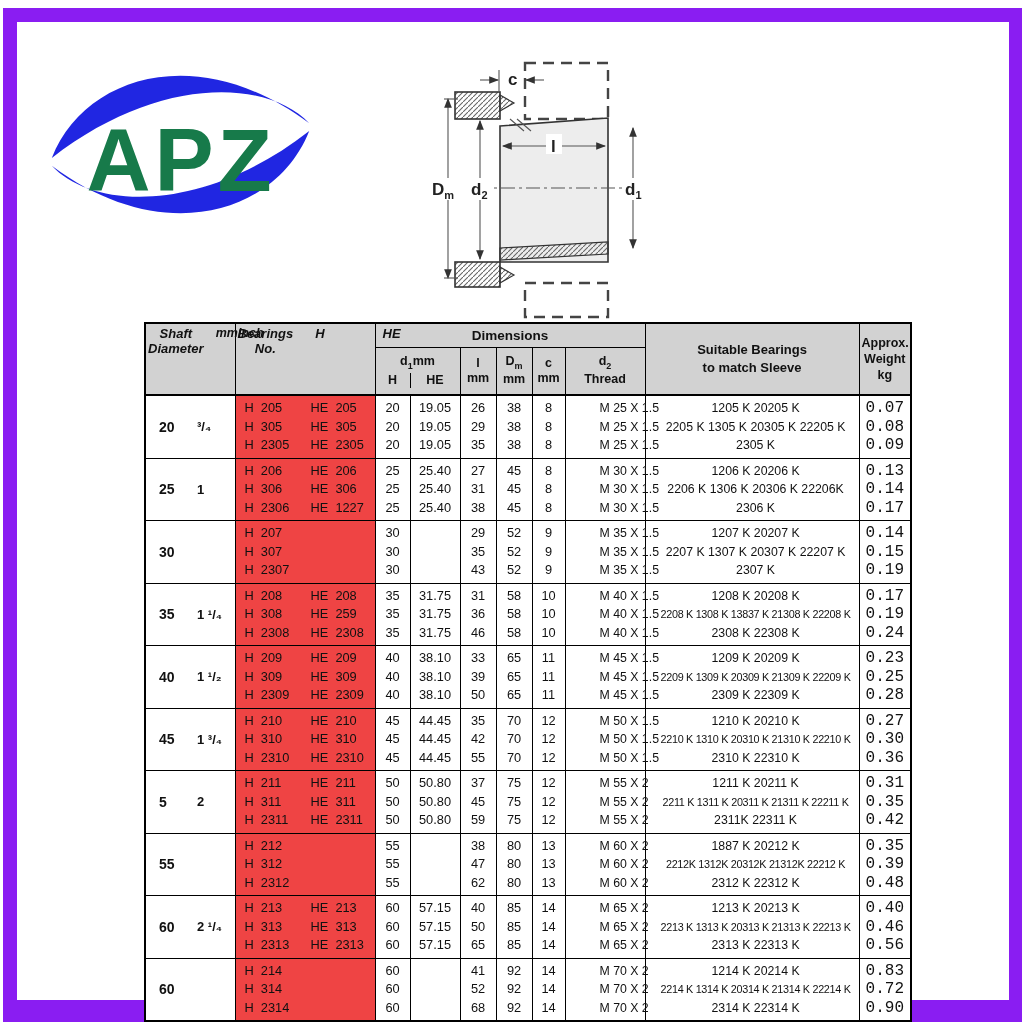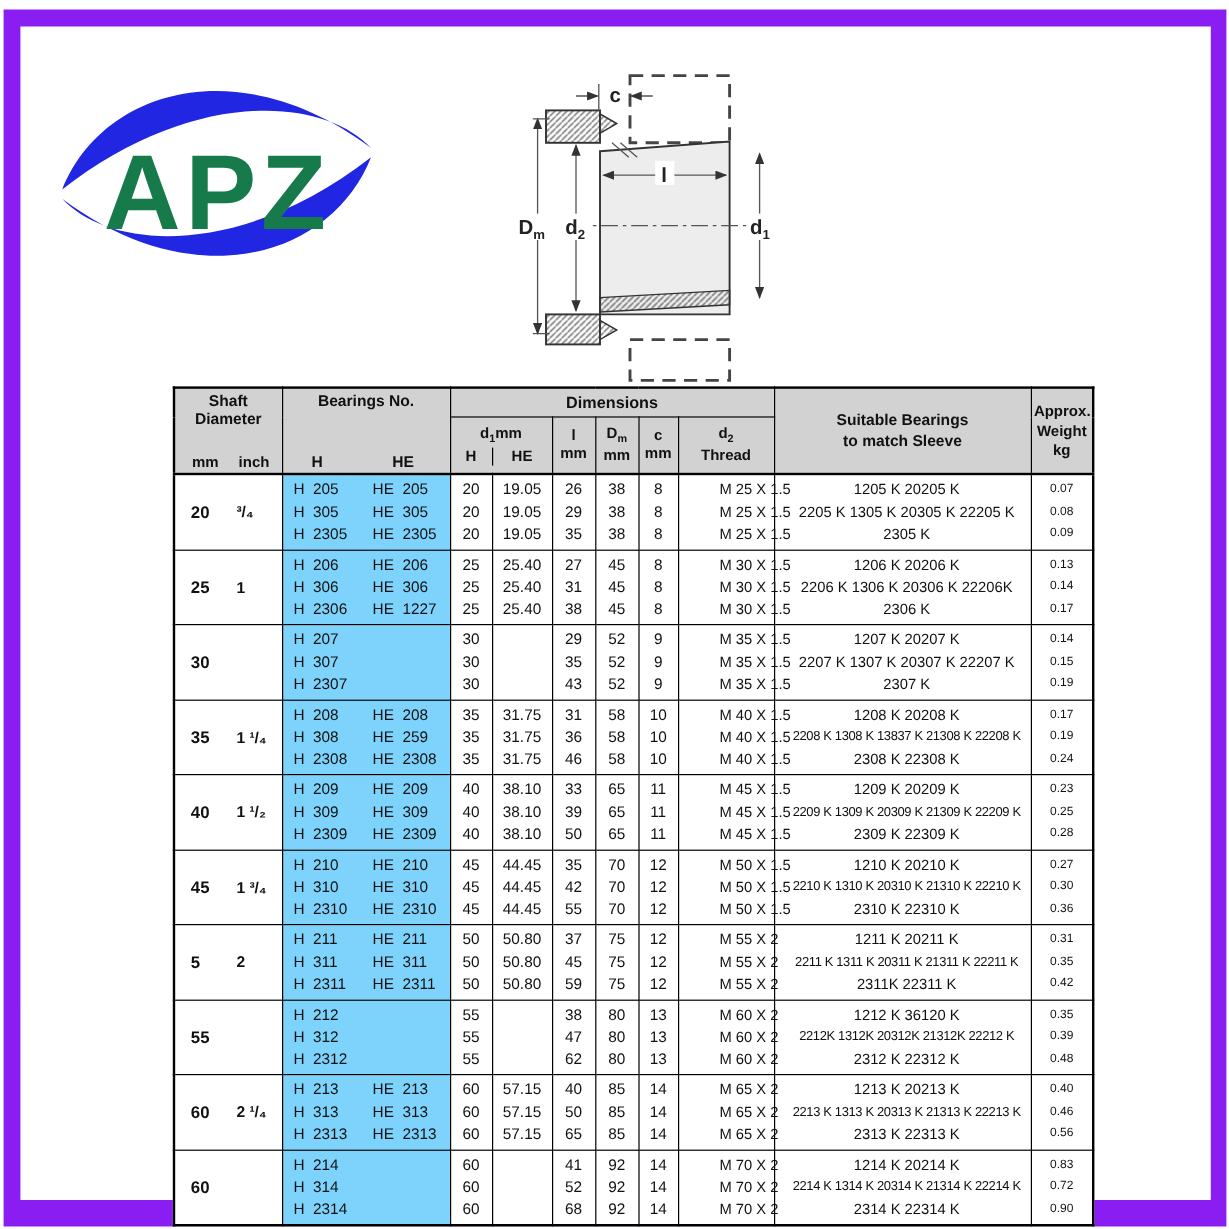--- a/index.html
+++ b/index.html
@@ -21,49 +21,49 @@
   .diagram text{font-family:"Liberation Sans","DejaVu Sans",sans-serif;font-weight:bold;font-size:17px;fill:#222;}
   .diagram .sub{font-size:11px;}
   .diagram .lblbg{fill:#fff;}
   
   .spec-table{position:absolute;left:144px;top:322px;border-collapse:collapse;table-layout:fixed;
         width:766px;background:#fff;font-size:13px;}
   .spec-table,.spec-table th,.spec-table td{border:1.4px solid #000;}
   .spec-table{border-width:2px;}
   .spec-table th{background:#d2d2d2;font-weight:bold;padding:2px 2px;vertical-align:middle;}
   .spec-table thead{border-bottom:2px solid #000;}
-  .hstack{display:flex;flex-direction:column;justify-content:space-between;height:100%;}
+  .hstack{display:flex;flex-direction:row;justify-content:space-between;height:100%;font-style:italic;}
   .c-shaft-h .hstack{height:66px;}
   .shaft-units{display:flex;justify-content:space-between;padding:0 8px 0 12px;font-size:12.5px;}
   .adapter-hh{display:flex;padding:0 14px 0 22px;gap:58px;font-size:13px;}
   .dim-title{font-size:13.5px;}
   .sub-h{font-size:12.5px;line-height:1.25;}
   .d1-top{border-bottom:0;padding-bottom:1px;}
   .d1-bottom{display:flex;}
   .d1-bottom span{display:block;}
   .d1-h{width:41%;}
   .d1-he{width:59%;border-left:1.2px solid #000;}
   .bear-h{font-size:13px;line-height:1.35;}
   .wt-h{font-size:12.5px;line-height:1.3;}
   sub{font-size:9px;}
   
   .spec-table td{padding:3px 0;vertical-align:middle;height:55px;}
   .c-shaft{text-align:left;}
   .shaft-wrap{display:flex;align-items:center;padding-left:13px;font-weight:bold;font-size:14px;}
   .smm{width:38px;}
   .sin{font-size:13px;}
-  .c-adapter{background:#7dd3fc;}
+  .c-adapter{background:#ef4444;}
   .aline{display:flex;padding-left:9px;line-height:18.5px;font-size:12.8px;}
   .ah{white-space:pre;width:66px;}
   .ahe{white-space:pre;}
   .nline{text-align:center;line-height:18.5px;font-size:12.8px;}
   .tline{text-align:left;padding-left:6px;line-height:18.5px;font-size:12.3px;white-space:nowrap;margin-left:28px;}
   .bline{text-align:center;padding-left:7px;line-height:18.5px;font-size:12.3px;white-space:nowrap;overflow:hidden;}
   .bline.cond{font-size:10.8px;letter-spacing:-0.3px;}
-  .wline{text-align:center;line-height:18.5px;font-size:10px;}
+  .wline{text-align:center;line-height:18.5px;font-size:16px;font-family:Liberation Mono, monospace;}
 </style>
 </head>
 <body>
 
 <div id="page">
   <div class="purple-frame"></div>
 
   <svg class="logo" viewBox="0 0 280 195" aria-hidden="true">
     <path class="swoosh" d="M6,112 C40,26 158,-10 273,76 C230,30 116,26 6,112 Z"></path>
     <path class="swoosh" transform="rotate(180 139.5 98)" d="M6,112 C40,26 158,-10 273,76 C230,30 116,26 6,112 Z"></path>
@@ -674,21 +674,21 @@
             <div class="nline">13</div>
             <div class="nline">13</div>
             <div class="nline">13</div>
           </td>
           <td>
             <div class="tline">M 60 X 2</div>
             <div class="tline">M 60 X 2</div>
             <div class="tline">M 60 X 2</div>
           </td>
           <td>
-            <div class="bline">1212 K 36120 K</div>
+            <div class="bline">1887 K 20212 K</div>
             <div class="bline cond">2212K 1312K 20312K 21312K 22212 K</div>
             <div class="bline">2312 K 22312 K</div>
           </td>
           <td>
             <div class="wline">0.35</div>
             <div class="wline">0.39</div>
             <div class="wline">0.48</div>
           </td>
         </tr>
         <tr class="group">

